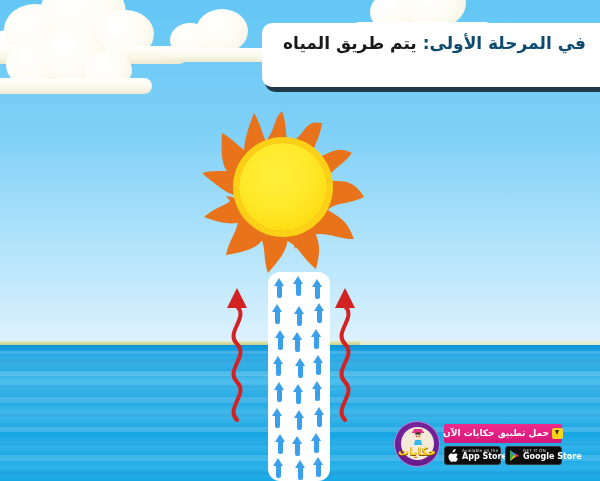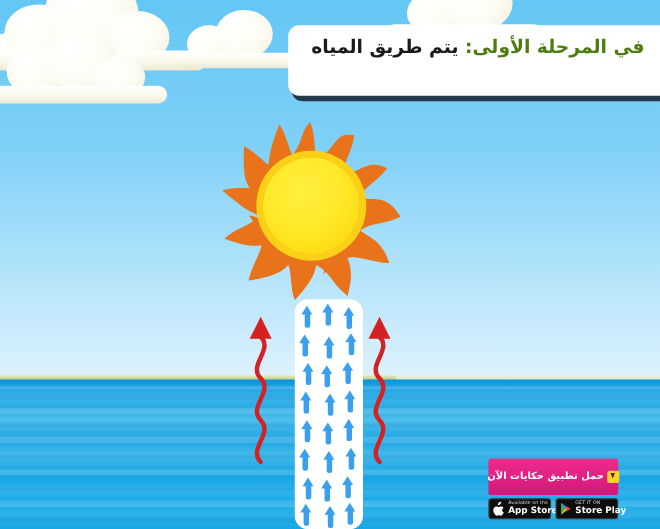--- a/index.html
+++ b/index.html
@@ -121,31 +121,31 @@
     text-align:center;
   }
   .tb-line{
     font-family:"DejaVu Sans","Liberation Sans",sans-serif;
     font-weight:bold;
     font-size:17px;
     line-height:28px;
     color:#1a1a1a;
     white-space:nowrap;
   }
-  .tb-red{color:#4d7c0f;}
+  .tb-red{color:#0c4a6e;}
 
   
   .promo{
     position:absolute;left:396px;top:419px;width:166px;height:50px;
     display:flex;align-items:center;gap:4px;
     direction:rtl;
   }
   .promo-left{width:118px;}
   .promo-band{
-    width:118px;height:33px;
+    width:118px;height:19px;
     background:linear-gradient(to bottom,#ee2b8c 0%,#d4177a 100%);
     border-radius:2px;
     display:flex;align-items:center;justify-content:center;gap:3px;
     padding:0 3px;box-sizing:border-box;
   }
   .promo-band .ptext{
     color:#ffffff;font-size:9px;font-weight:bold;white-space:nowrap;
     font-family:"DejaVu Sans","Liberation Sans",sans-serif;
   }
   .dl-icon{
@@ -402,21 +402,34 @@
         </div>
         <div class="store">
           <svg class="glyph" width="11" height="13" viewBox="0 0 11 13">
             <path d="M1 1 L8 6.5 L1 12 Z" fill="#34a853"></path>
             <path d="M1 1 L8 6.5 L4.5 6.5 Z" fill="#4285f4"></path>
             <path d="M1 12 L8 6.5 L4.5 6.5 Z" fill="#fbbc04"></path>
             <path d="M6 4.2 L10 6.5 L6 8.8 Z" fill="#ea4335"></path>
           </svg>
           <span class="txt">
             <span class="small">GET IT ON</span>
-            <span class="big">Store Play</span>
+            <span class="big">Google Store</span>
           </span>
         </div>
       </div>
     </div>
 
+    <div class="logo-circle">
+      <div class="logo-moon"></div>
+      <svg class="logo-kid" viewBox="0 0 16 18">
+        <path d="M3 5 L13 5 L12 2 L4 2 Z" fill="#e0348b"></path>
+        <rect x="2" y="4.6" width="12" height="1.4" fill="#e0348b"></rect>
+        <circle cx="8" cy="9" r="3.4" fill="#ffd9b8"></circle>
+        <path d="M4.7 7.5 a3.4 3.4 0 0 1 6.6 0 z" fill="#3b2a1c"></path>
+        <circle cx="6.8" cy="9.2" r=".6" fill="#2a1a10"></circle>
+        <circle cx="9.2" cy="9.2" r=".6" fill="#2a1a10"></circle>
+        <path d="M5 13 L11 13 L12 18 L4 18 Z" fill="#37b6e8"></path>
+      </svg>
+      <div class="logo-text">حكايات</div>
+    </div>
   </div>
 
 </div>
 
 </body></html>

